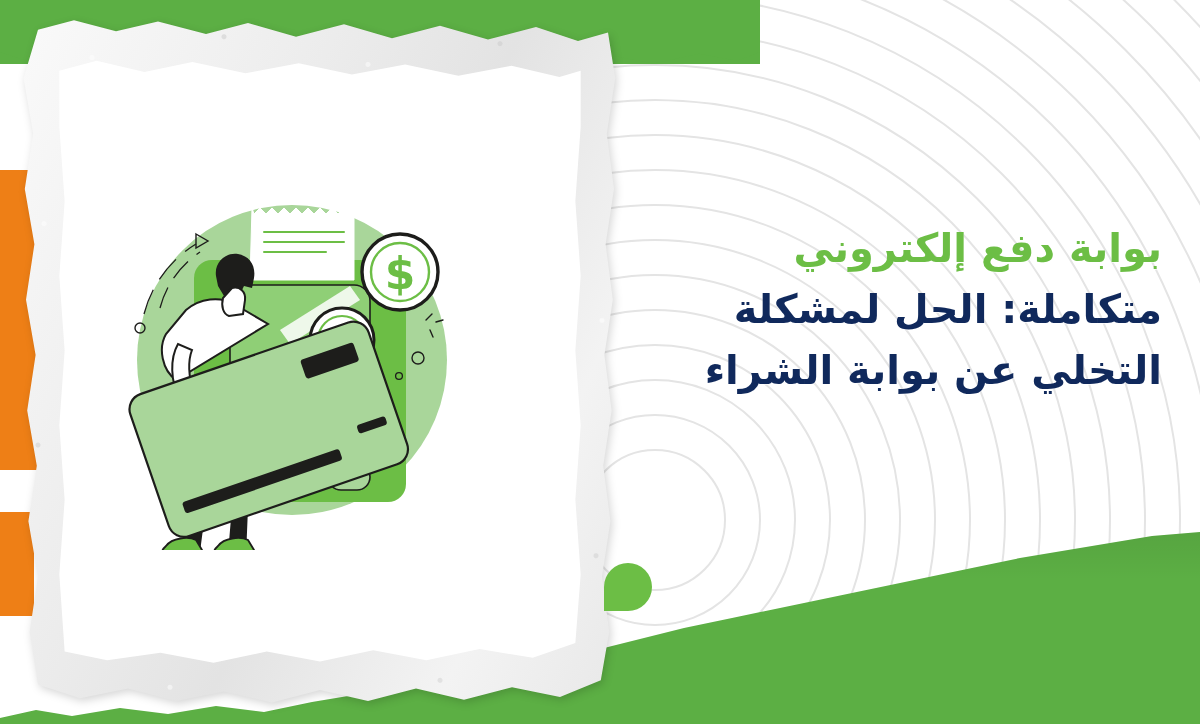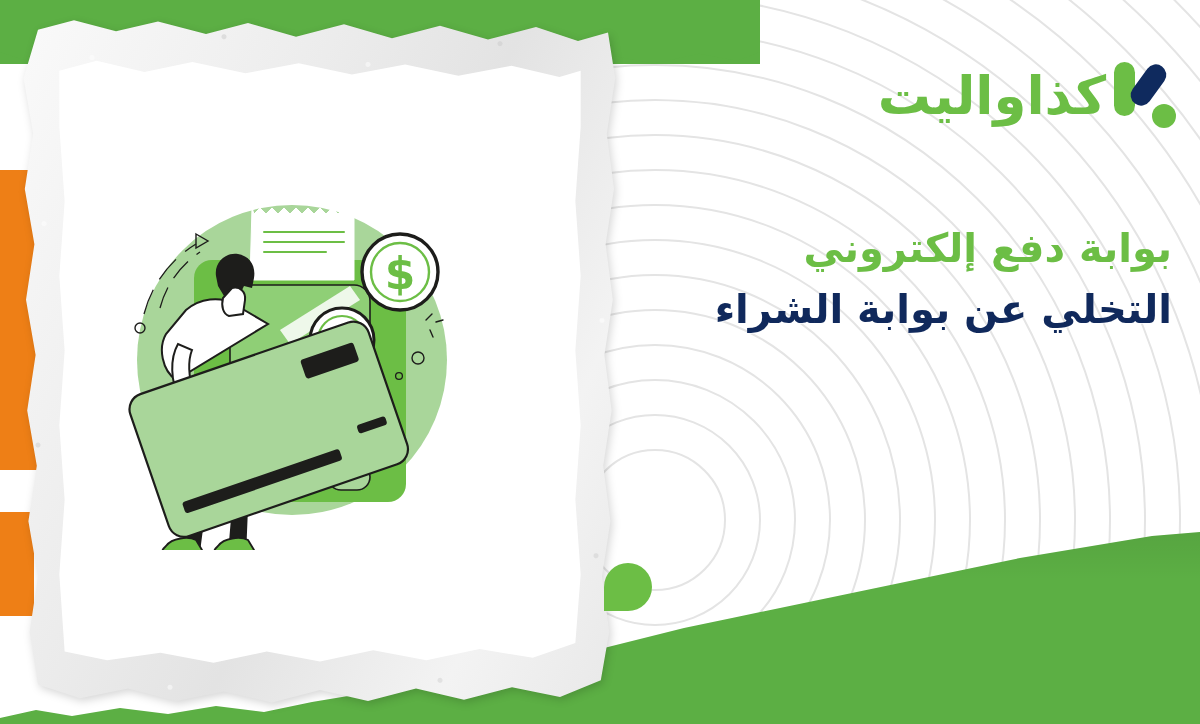--- a/index.html
+++ b/index.html
@@ -106,21 +106,21 @@
     display:flex;align-items:center;gap:6px;direction:rtl;
   }
   .logo-word{
     font-size:53px;font-weight:700;color:#6CBE45;letter-spacing:-1px;
     line-height:1;white-space:nowrap;
   }
   .logo-mark{width:66px;height:74px;flex:0 0 auto;}
 
   
   .headline{
-    position:absolute;right:28px;top:218px;width:560px;
+    position:absolute;right:38px;top:218px;width:560px;
     direction:rtl;text-align:right;
   }
   .headline .ln{
     font-size:40px;font-weight:700;line-height:1.52;white-space:nowrap;
     text-shadow:0 1px 0 rgba(255,255,255,.65);
   }
   .ln.green{color:#6CBE45;}
   .ln.navy{color:#10295C;}
 
   
@@ -256,29 +256,20 @@
         <rect x="36" y="176" width="252" height="150" rx="16" fill="#A9D69A" stroke="#1D1D1B" stroke-width="2.2"></rect>
         <rect x="214" y="196" width="56" height="20" rx="3" fill="#1D1D1B"></rect>
         <rect x="56" y="292" width="166" height="12" rx="3" fill="#1D1D1B"></rect>
         <rect x="246" y="276" width="30" height="9" rx="3" fill="#1D1D1B"></rect>
       </g>
     </svg>
   </div>
 
   <div class="leaf"></div>
 
-  <div class="logo">
-    <span class="logo-mark">
-      <svg width="66" height="74" viewBox="0 0 66 74" aria-hidden="true">
-        <rect x="2" y="4" width="21" height="54" rx="10.5" fill="#6CBE45"></rect>
-        <rect x="26" y="4" width="21" height="46" rx="10.5" fill="#0F2A5E" transform="rotate(36 36.5 27)"></rect>
-        <circle cx="52" cy="58" r="12" fill="#6CBE45"></circle>
-      </svg>
-    </span>
-    <span class="logo-word">كذاواليت</span>
-  </div>
 
   <div class="headline">
     <div class="ln green">بوابة دفع إلكتروني</div>
+    <div class="ln navy">متكاملة: الحل لمشكلة</div>
     <div class="ln navy">التخلي عن بوابة الشراء</div>
   </div>
 
 </div>
 
 </body></html>

